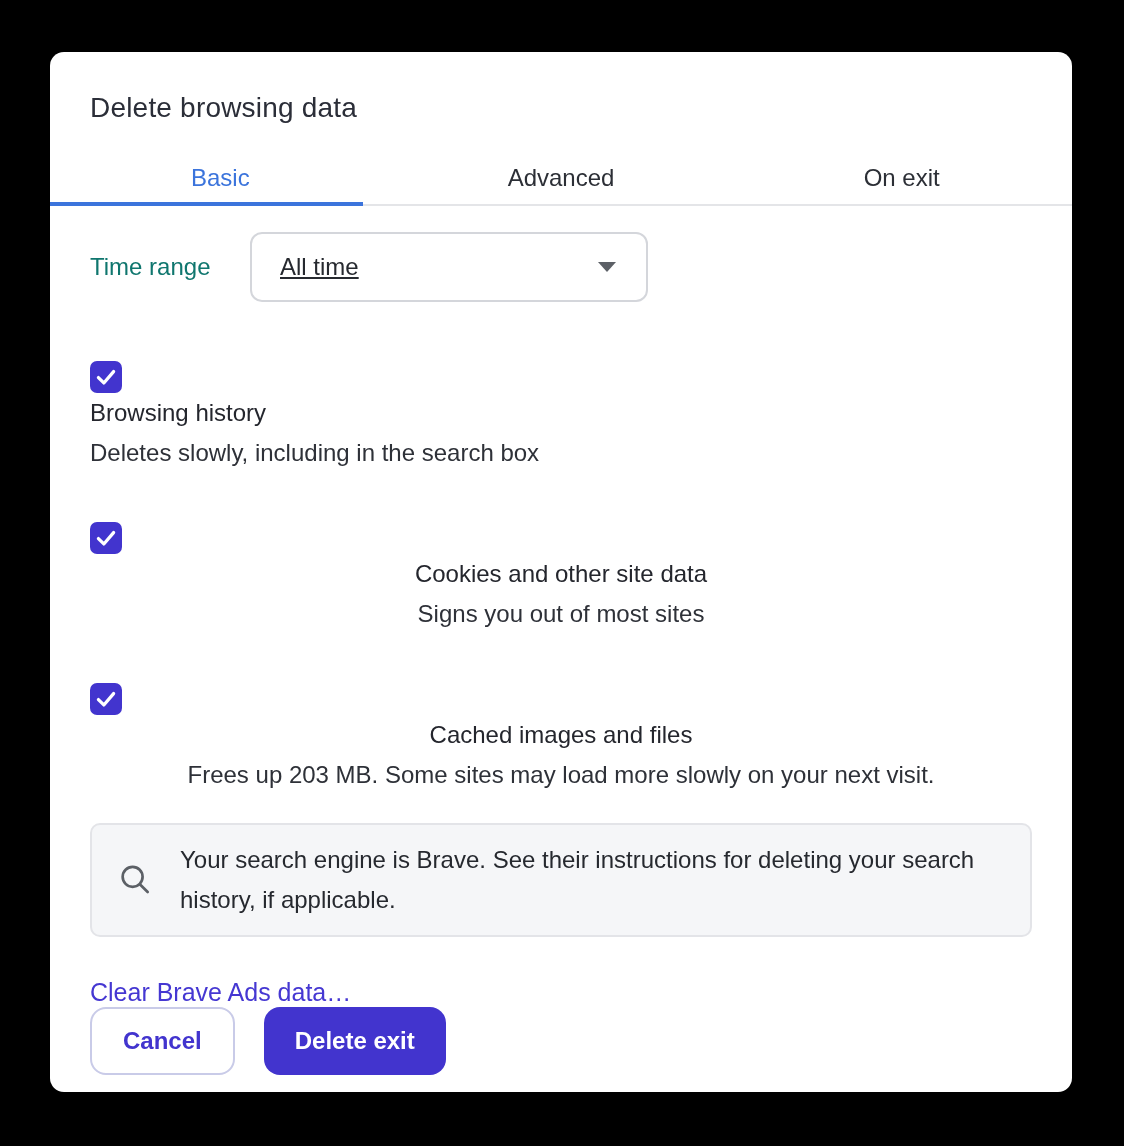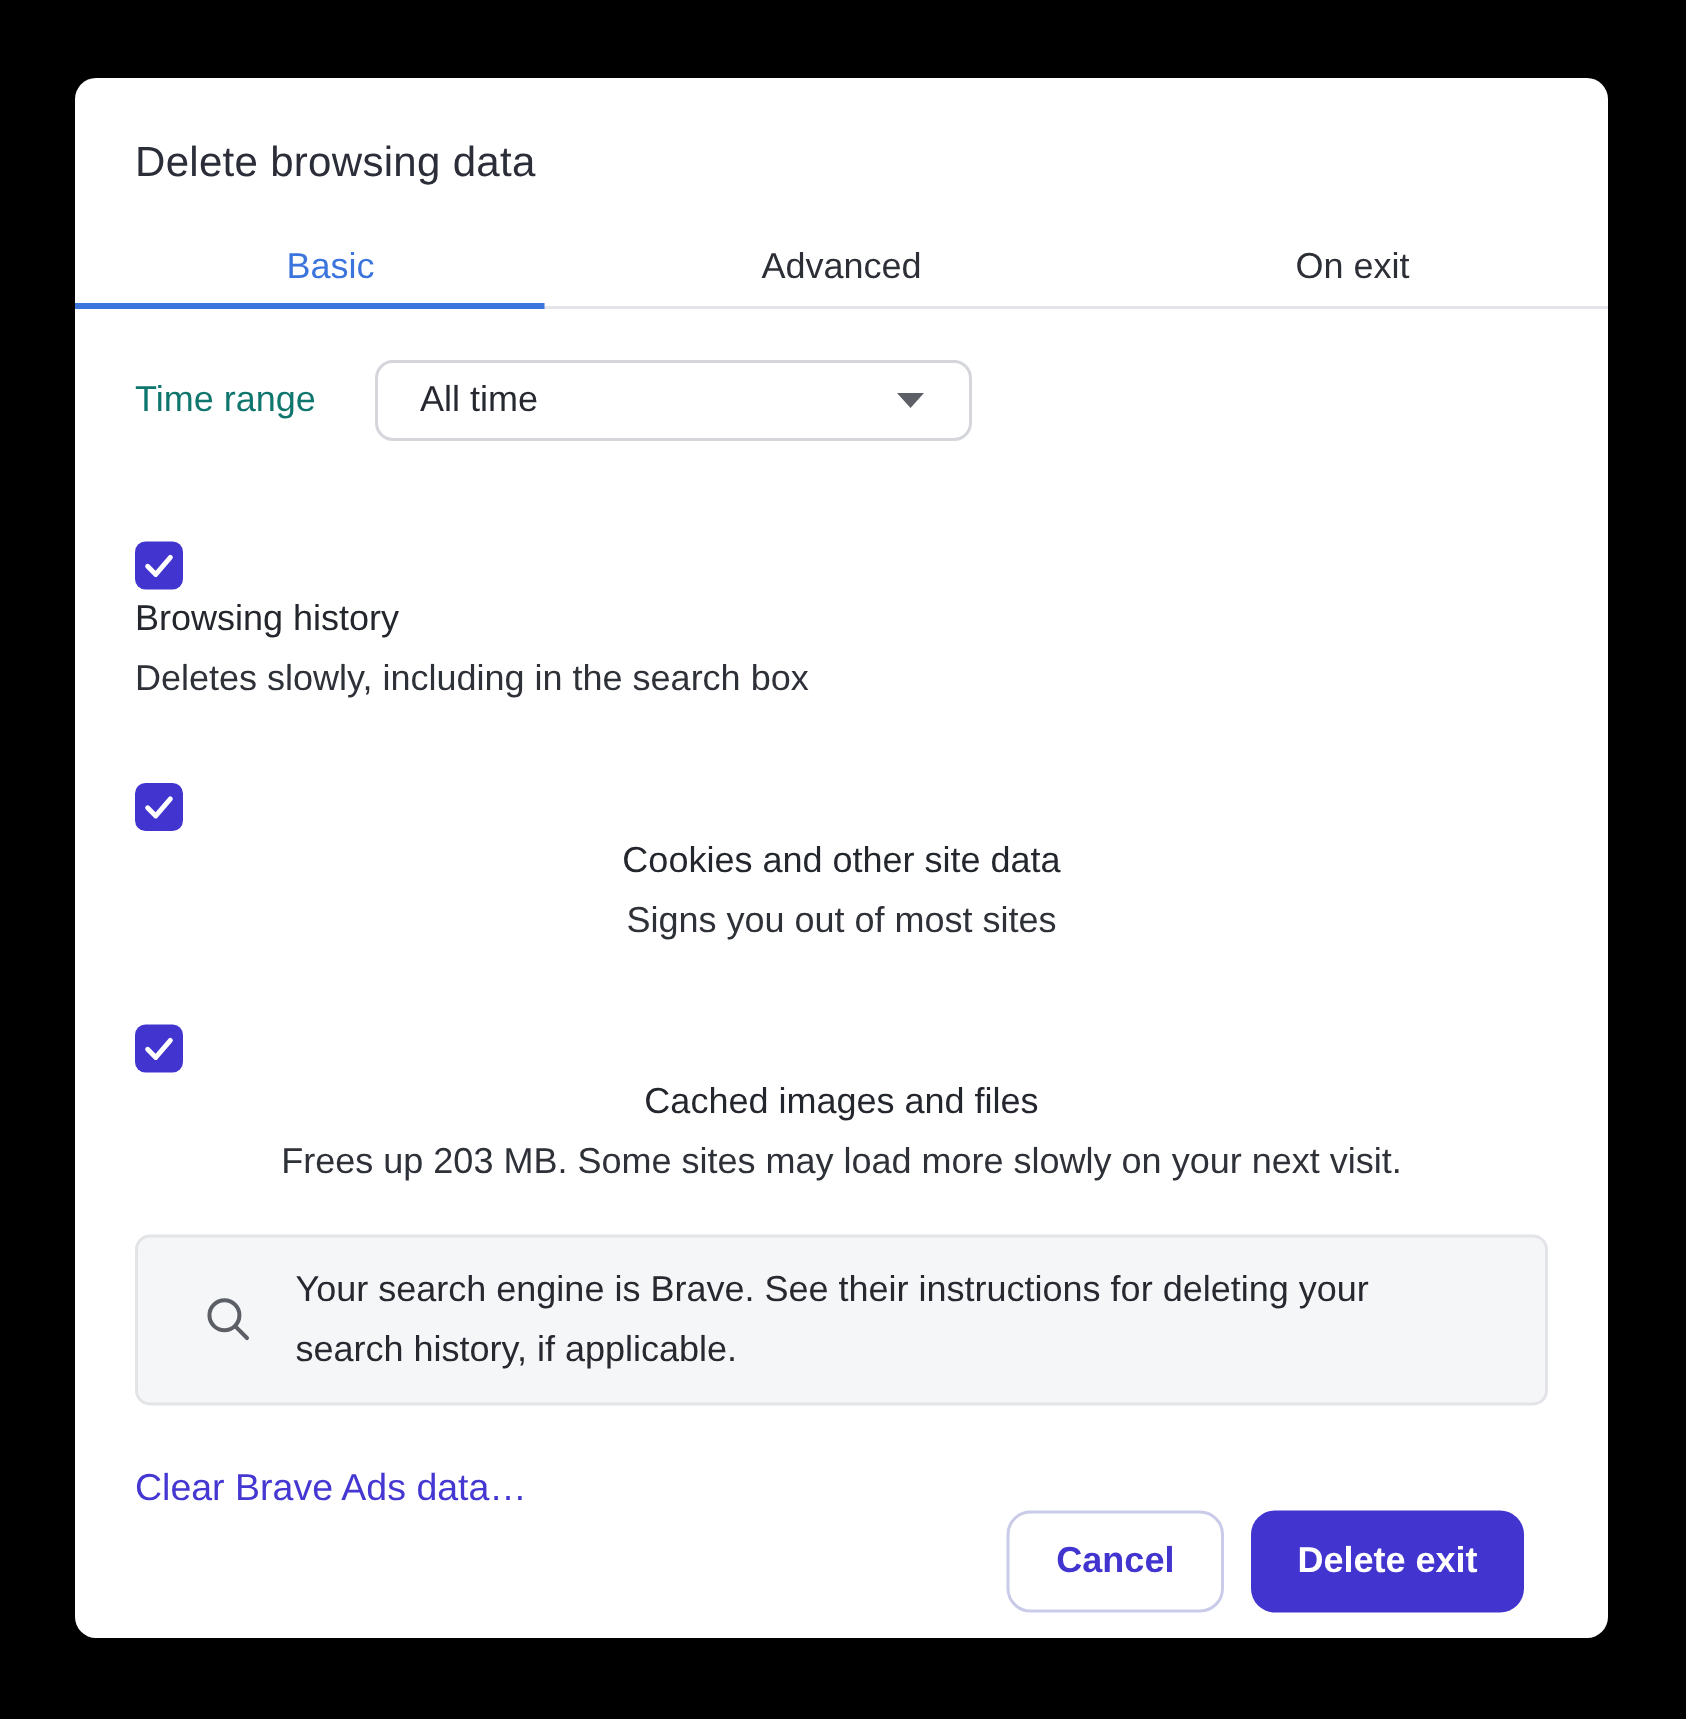--- a/index.html
+++ b/index.html
@@ -63,31 +63,32 @@
     align-items: center;
     height: 70px;
   }
   .time-label {
     width: 160px;
     font-size: 24px;
     color: #0f766e;
   }
   .select-box {
     width: 398px;
-    height: 54px;
+    height: 70px;
     border: 2px solid #d4d6db;
     border-radius: 12px;
     background: #ffffff;
     display: flex;
     align-items: center;
     justify-content: space-between;
     padding: 0 30px 0 28px;
     font-size: 24px;
     color: #26292f;
     cursor: default;
+    text-decoration: underline;
   }
   .caret-down {
     width: 0; height: 0;
     border-left: 9px solid transparent;
     border-right: 9px solid transparent;
     border-top: 10px solid #5c6066;
   }
   .cb-row { display: flex; flex-direction: column; }
   .cb-row.first { margin-top: 42px; }
   .cb-row.next { margin-top: 32px; text-align: center; }
@@ -106,21 +107,21 @@
   .cb-title { color: #24262d; }
   .cb-desc  { color: #2e3138; }
   .notice {
     margin-top: 28px;
     min-height: 114px;
     background: #f5f6f8;
     border: 2px solid #e3e4e8;
     border-radius: 10px;
     display: flex;
     align-items: center;
-    padding: 14px 41px;
+    padding: 14px 24px;
   }
   .notice-icon { flex: 0 0 38px; margin-right: 26px; display: flex; }
   .notice-text {
     font-size: 24px;
     line-height: 40px;
     color: #26292f;
     max-width: 840px;
   }
   .ads-link {
     margin-top: 40px;
@@ -128,22 +129,22 @@
     line-height: 30px;
     color: #4537d2;
     align-self: flex-start;
     cursor: pointer;
     text-decoration: none;
   }
   .btn-row {
     margin-top: auto;
     margin-bottom: 26px;
     display: flex;
-    justify-content: flex-end;
-    gap: 18px;
+    justify-content: flex-start;
+    gap: 29px;
     padding-right: 16px;
   }
   .btn {
     height: 68px;
     border-radius: 16px;
     font-family: "Liberation Sans", sans-serif;
     font-size: 24px;
     font-weight: 700;
     padding: 0 31px;
     display: flex;

